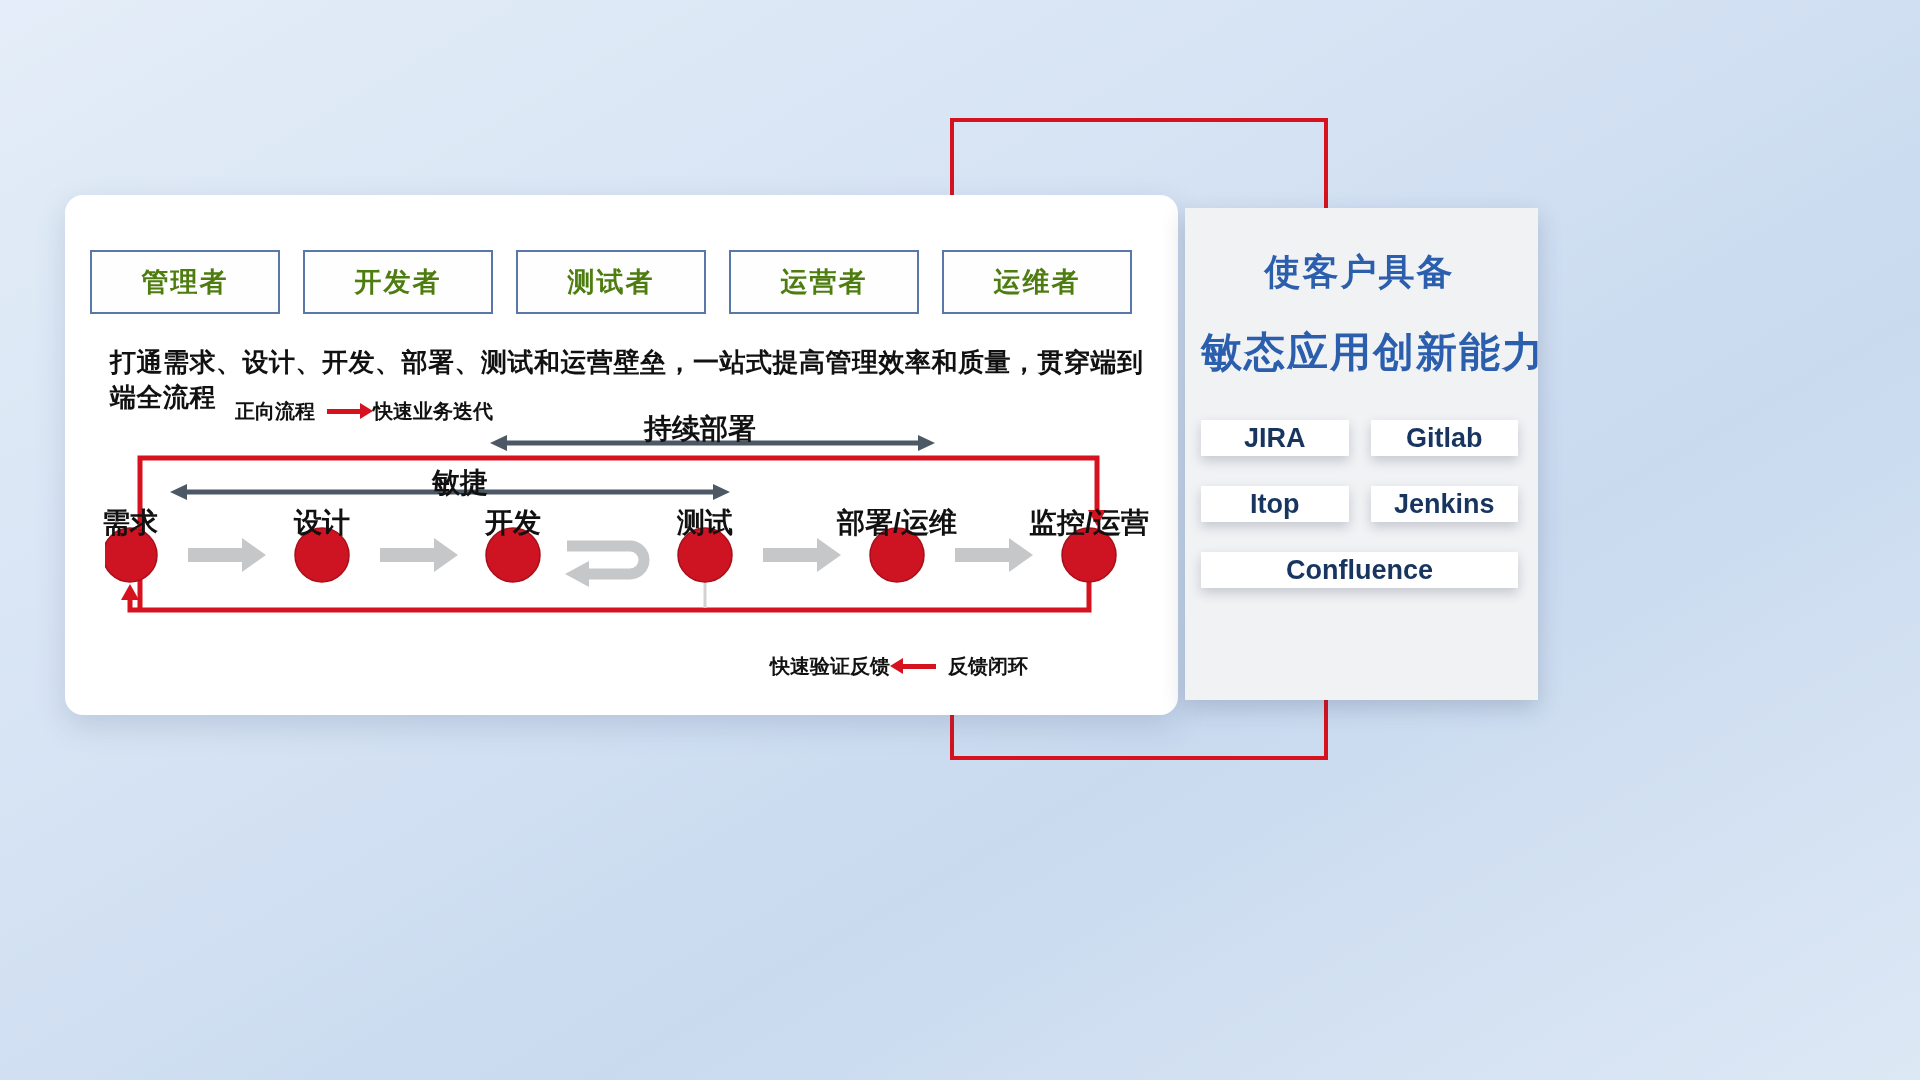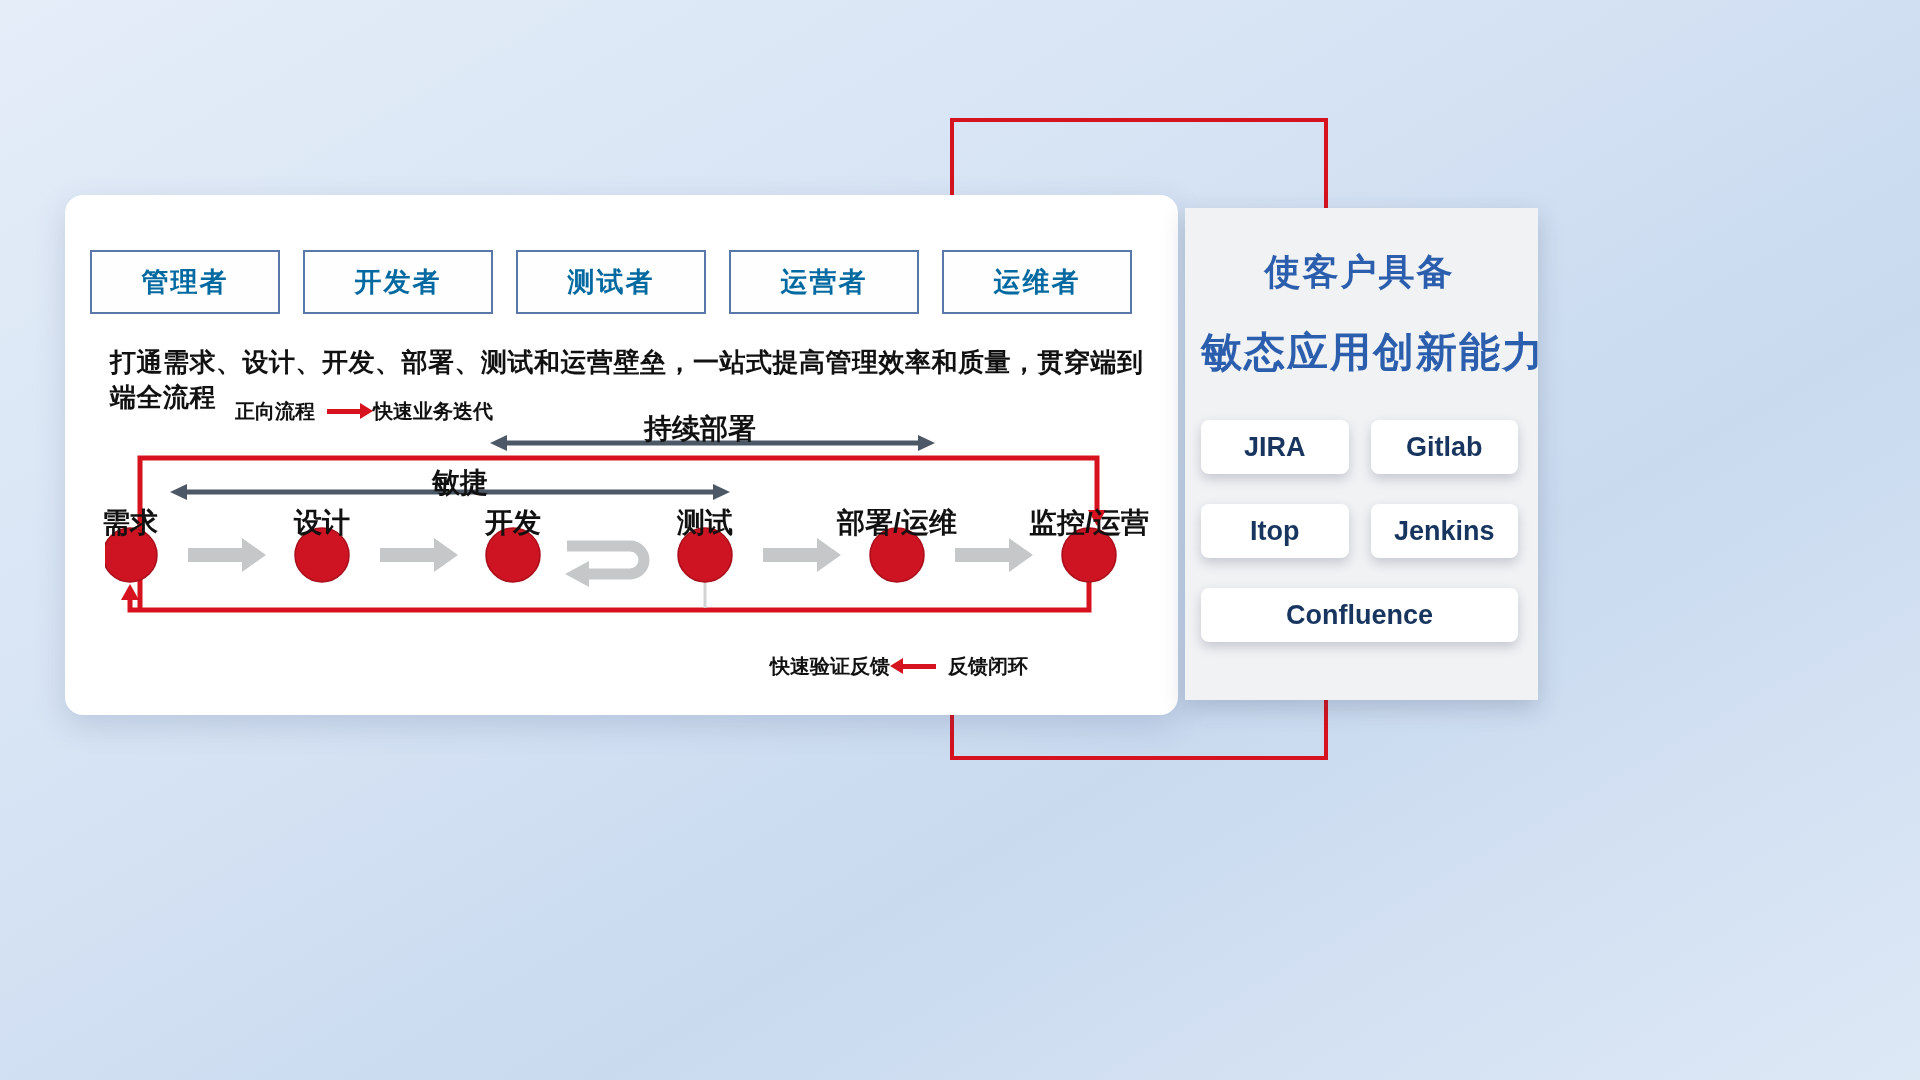--- a/index.html
+++ b/index.html
@@ -23,21 +23,21 @@
     box-shadow:0 10px 30px rgba(60,80,120,0.18);
   }
 
   .roles-row {
     position:absolute; top:55px; left:25px; right:0;
     display:flex; gap:23px;
   }
   .role-box {
     width:190px; height:64px; border:2px solid #5977a8; background:#fefefe;
     display:flex; align-items:center; justify-content:center;
-    color:#0369a1; font-size:27px; font-weight:bold; letter-spacing:2px;
+    color:#4d7c0f; font-size:27px; font-weight:bold; letter-spacing:2px;
   }
 
   .description {
     position:absolute; top:150px; left:45px; width:1040px;
     font-size:26px; font-weight:bold; color:#111; letter-spacing:0.5px;font-family:Liberation Serif, serif;
   }
 
   .legend { display:flex; align-items:center; gap:12px; font-size:20px; font-weight:bold; color:#111; }
   .legend-forward { position:absolute; top:203px; left:170px; }
   .legend-feedback { position:absolute; top:458px; left:705px; }
@@ -71,21 +71,21 @@
     box-shadow:0 8px 22px rgba(50,60,90,0.22);
     padding:34px 20px 0 16px;
   }
   .rp-title { text-align:center; color:#2b5fae; font-weight:bold; letter-spacing:2px; }
   .rp-title.line1 { font-size:36px; margin-top:6px; }
   .rp-title.line2 { font-size:41px; margin-top:28px; white-space:nowrap; }
   .tools-grid {
     margin-top:40px; display:grid; grid-template-columns:1fr 1fr; gap:30px 22px;
   }
   .tool-btn {
-    height:54px; background:#ffffff; border-radius:8px;
+    height:36px; background:#ffffff; border-radius:1px;
     box-shadow:0 5px 12px rgba(40,50,80,0.22);
     display:flex; align-items:center; justify-content:center;
     color:#17355f; font-size:27px; font-weight:bold;
   }
   .tool-btn.wide { grid-column:1 / span 2; }
 </style>
 </head>
 <body>
 
 <div class="stage-canvas">

